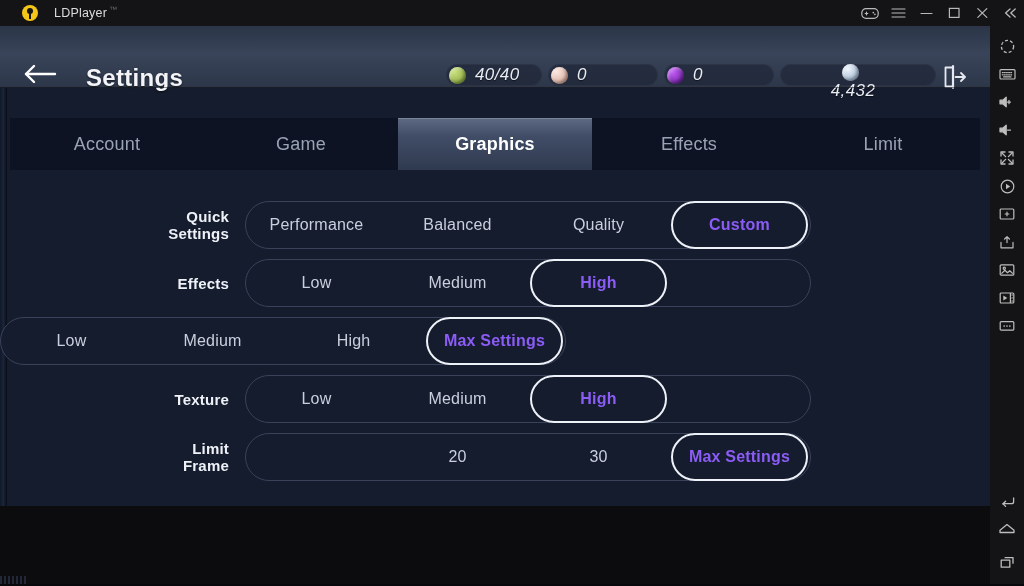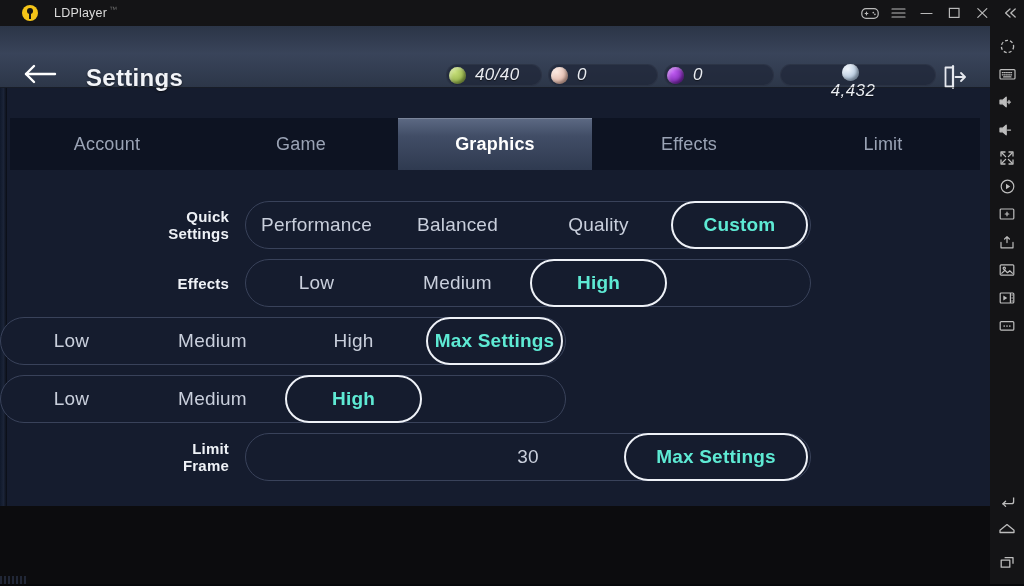--- a/index.html
+++ b/index.html
@@ -158,26 +158,26 @@
     position: relative;
     width: 566px; height: 48px;
     border-radius: 24px;
     border: 1px solid #39425a;
     background: #151c2e;
     display: flex;
   }
   .seg-opt {
     flex: 1; position: relative;
     display: flex; align-items: center; justify-content: center;
-    color: #c9cfdc; font-size: 19px; letter-spacing: .2px;
+    color: #c9cfdc; font-size: 16px; letter-spacing: .2px;
     cursor: pointer; z-index: 2; text-align: right;
   }
   .seg-opt.empty { cursor: default; }
   .seg-opt.selected {
-    color: #5eead4; font-weight: bold;
+    color: #8b5cf6; font-weight: bold;
   }
   .seg-opt.selected::before {
     content: ""; position: absolute;
     left: 2px; right: 2px; top: -1px; bottom: -1px;
     border: 2px solid #eef1f7;
     border-radius: 24px;
     z-index: -1;
     background: #151c2e;
   }
 
@@ -413,35 +413,39 @@
       <div class="row">
         <div class="seg">
           <div class="seg-opt">Low</div>
           <div class="seg-opt">Medium</div>
           <div class="seg-opt">High</div>
           <div class="seg-opt selected">Max Settings</div>
         </div>
       </div>
 
       <div class="row">
+        <div class="row-label">
+          <span>Texture</span>
+        </div>
         <div class="seg">
           <div class="seg-opt">Low</div>
           <div class="seg-opt">Medium</div>
           <div class="seg-opt selected">High</div>
           <div class="seg-opt empty"></div>
         </div>
       </div>
 
       <div class="row">
         <div class="row-label">
           <span>Limit</span>
           <span>Frame</span>
         </div>
         <div class="seg">
           <div class="seg-opt empty"></div>
+          <div class="seg-opt">20</div>
           <div class="seg-opt">30</div>
           <div class="seg-opt selected">Max Settings</div>
         </div>
       </div>
 
     </div>
   </div>
 
   <div class="bottom-line"></div>
   <div class="corner-dots"></div>

